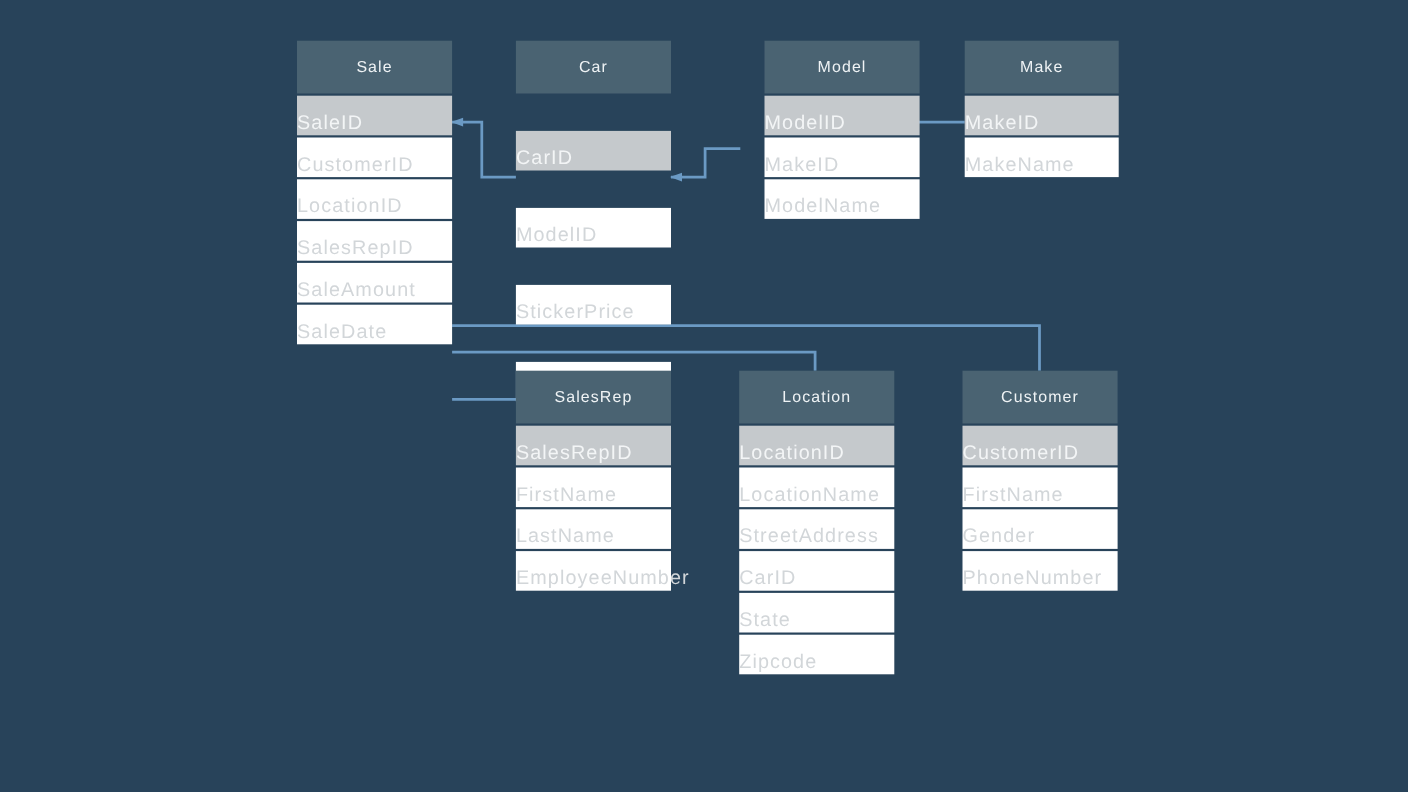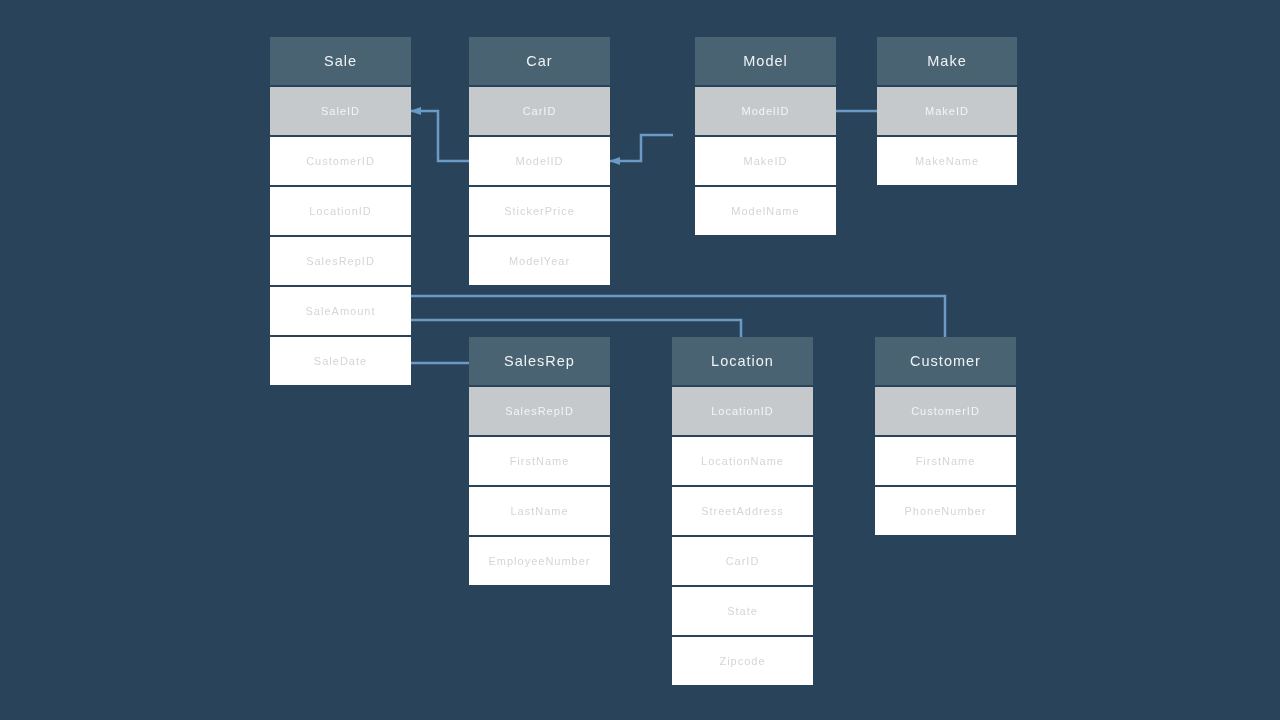--- a/index.html
+++ b/index.html
@@ -41,27 +41,26 @@
     height: 48px;
     line-height: 48px;
     margin-bottom: 2px;
     text-align: center;
     background: var(--head-bg, #4A6372);
     color: var(--head-tx, #EFF3F5);
     font-size: 14.5px;
     letter-spacing: 1px;
   }
   .trow {
-    height: 48px;
+    height: 36px;
     line-height: 48px;
     margin-bottom: 2px;
-    text-align: center;
     background: var(--row-bg, #FFFFFF);
     color: var(--row-tx, #D2D6D9);
-    font-size: 11px;
+    font-size: 18px;
     letter-spacing: 1px;
     white-space: nowrap;
   }
   .trow.key {
     background: var(--key-bg, #C5C9CC);
     color: var(--key-tx, #F3F5F6);
   }
 </style>
 </head>
 <body>
@@ -86,21 +85,21 @@
   <div class="table" style="left:270px; top:37px; width:141px;">
     <div class="thead">Sale</div>
     <div class="trow key">SaleID</div>
     <div class="trow">CustomerID</div>
     <div class="trow">LocationID</div>
     <div class="trow">SalesRepID</div>
     <div class="trow">SaleAmount</div>
     <div class="trow">SaleDate</div>
   </div>
 
-  <div class="table" style="left:469px; top:37px; width:141px;">
+  <div class="table" style="left:469px; top:37px; width:141px;gap:32px;">
     <div class="thead">Car</div>
     <div class="trow key">CarID</div>
     <div class="trow">ModelID</div>
     <div class="trow">StickerPrice</div>
     <div class="trow">ModelYear</div>
   </div>
 
   <div class="table" style="left:673px; top:37px; width:141px;padding-left:22px;">
     <div class="thead">Model</div>
     <div class="trow key">ModelID</div>
@@ -129,16 +128,17 @@
     <div class="trow">StreetAddress</div>
     <div class="trow">CarID</div>
     <div class="trow">State</div>
     <div class="trow">Zipcode</div>
   </div>
 
   <div class="table" style="left:875px; top:337px; width:141px;">
     <div class="thead">Customer</div>
     <div class="trow key">CustomerID</div>
     <div class="trow">FirstName</div>
+    <div class="trow">Gender</div>
     <div class="trow">PhoneNumber</div>
   </div>
 
 </div>
 
 </body></html>

